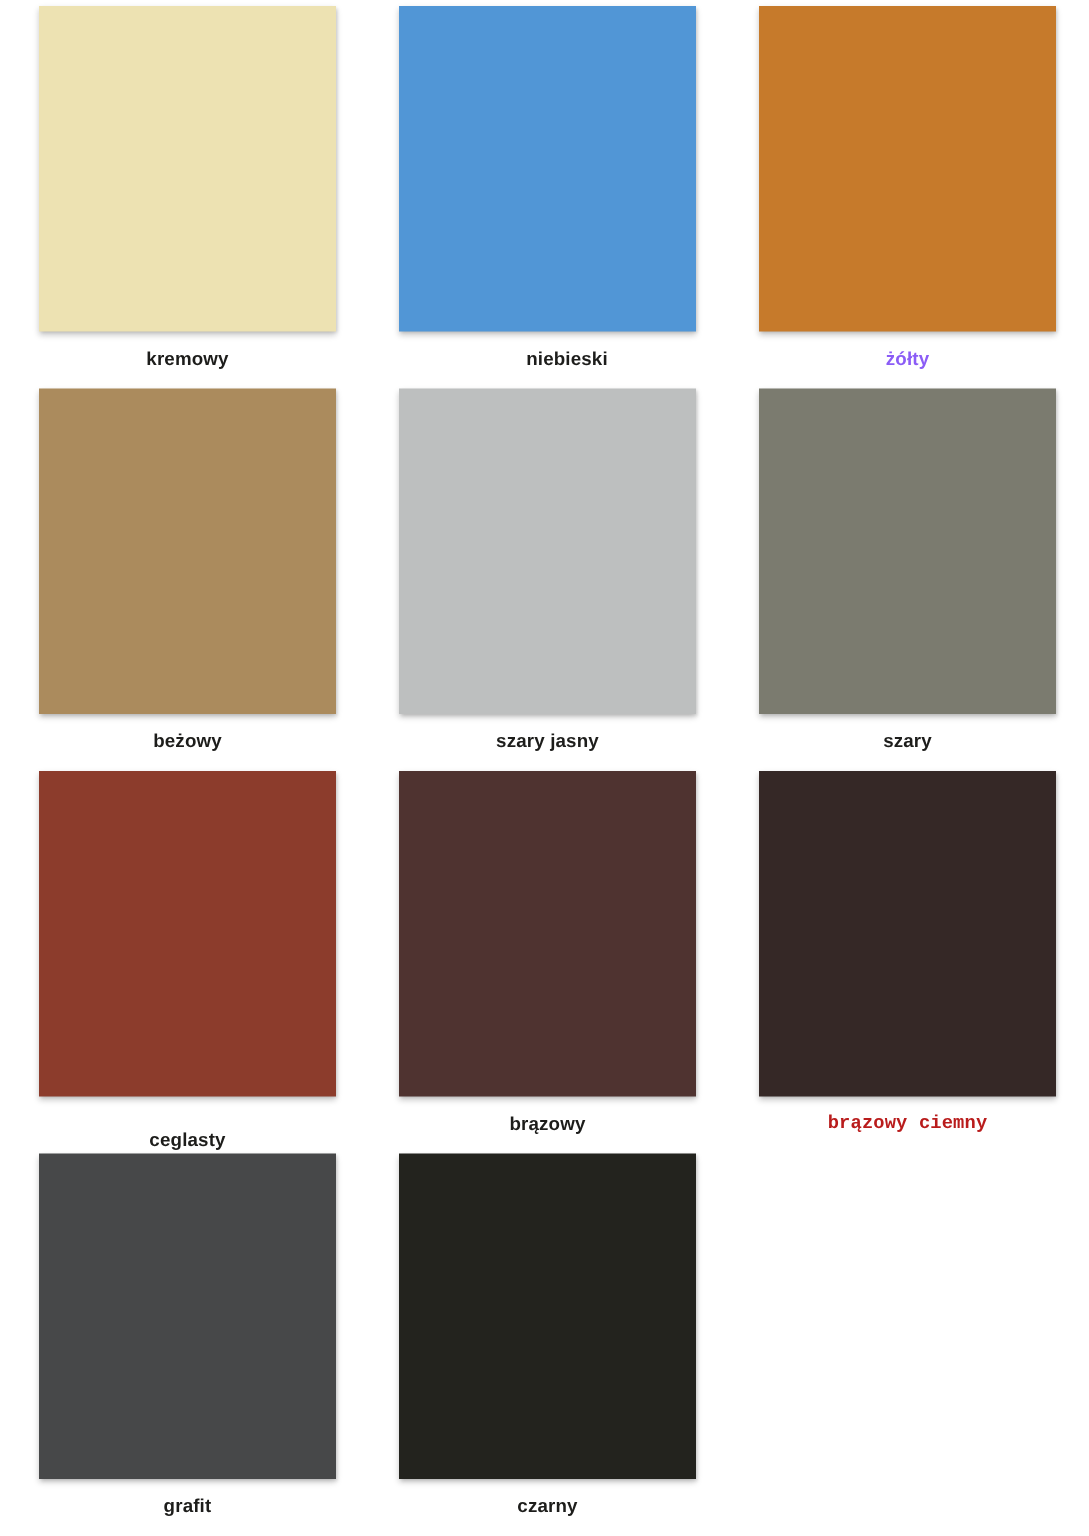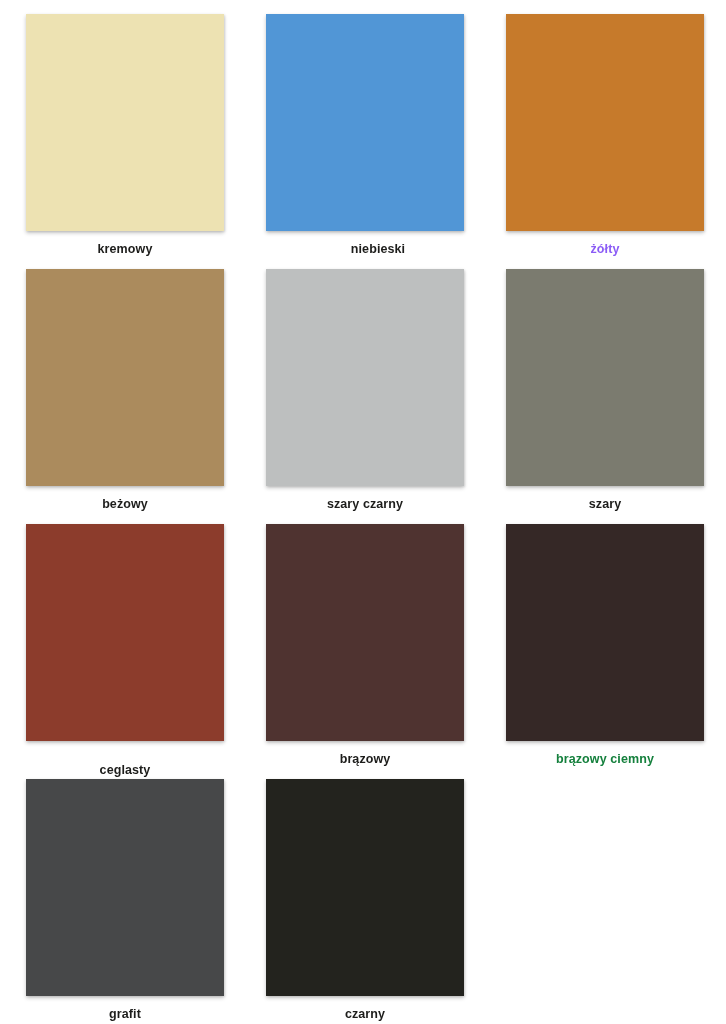--- a/index.html
+++ b/index.html
@@ -12,21 +12,21 @@
     background: #ffffff;
     font-family: "Liberation Sans", sans-serif;
     overflow: hidden;
   }
 
   .palette-grid {
     position: relative;
     width: 726px;
     height: 1024px;
     box-sizing: border-box;
-    padding: 14px 26px 0 26px;
+    padding: 4px 26px 0 26px;
     display: grid;
     grid-template-columns: 198px 198px 198px;
     grid-template-rows: 255px 255px 255px 255px;
     column-gap: 42px;
     row-gap: 0px;
     justify-content: start;
     align-content: start;
   }
 
   .swatch-cell {
@@ -74,42 +74,42 @@
     <div class="swatch-label" style="color: #8b5cf6;">żółty</div>
   </div>
 
   <div class="swatch-cell">
     <div class="swatch-chip" style="background: rgb(171, 139, 93);"></div>
     <div class="swatch-label" style="color: rgb(29, 29, 27);">beżowy</div>
   </div>
 
   <div class="swatch-cell">
     <div class="swatch-chip" style="background: rgb(189, 191, 191);"></div>
-    <div class="swatch-label" style="color: rgb(29, 29, 27);">szary czarny</div>
+    <div class="swatch-label" style="color: rgb(29, 29, 27);">szary jasny</div>
   </div>
 
   <div class="swatch-cell">
     <div class="swatch-chip" style="background: rgb(123, 123, 111);"></div>
     <div class="swatch-label" style="color: rgb(29, 29, 27);">szary</div>
   </div>
 
   <div class="swatch-cell">
     <div class="swatch-chip" style="background: rgb(140, 60, 44);"></div>
     <div class="swatch-label" style="color: rgb(29, 29, 27); margin-top: 23px;">ceglasty</div>
   </div>
 
 
   <div class="swatch-cell">
     <div class="swatch-chip" style="background: rgb(79, 51, 48);"></div>
     <div class="swatch-label" style="color: rgb(29, 29, 27);">brązowy</div>
   </div>
 
   <div class="swatch-cell">
     <div class="swatch-chip" style="background: rgb(53, 40, 38);"></div>
-    <div class="swatch-label" style="color: #15803d;">brązowy ciemny</div>
+    <div class="swatch-label" style="color: #b91c1c; font-family: Liberation Mono, monospace;">brązowy ciemny</div>
   </div>
 
   <div class="swatch-cell">
     <div class="swatch-chip" style="background: rgb(71, 72, 73);"></div>
     <div class="swatch-label" style="color: rgb(29, 29, 27);">grafit</div>
   </div>
 
   <div class="swatch-cell">
     <div class="swatch-chip" style="background: rgb(35, 35, 30);"></div>
     <div class="swatch-label" style="color: rgb(29, 29, 27);">czarny</div>

